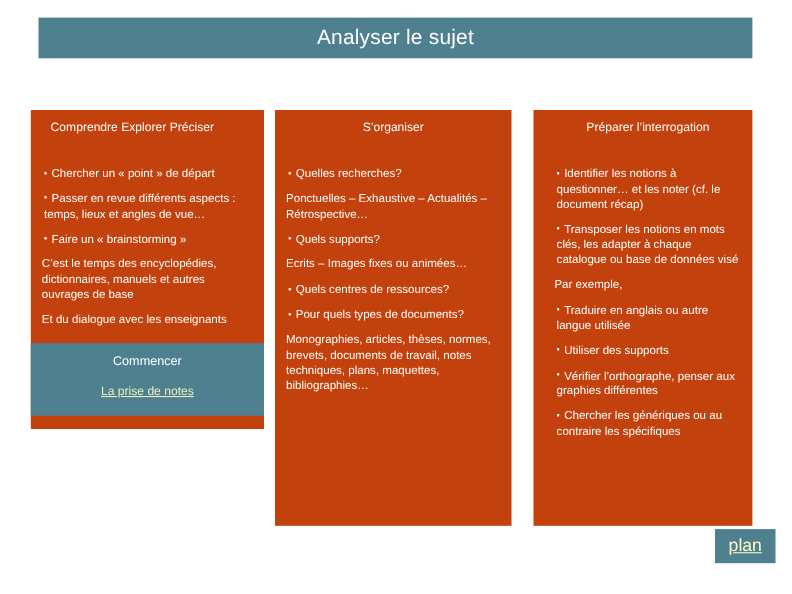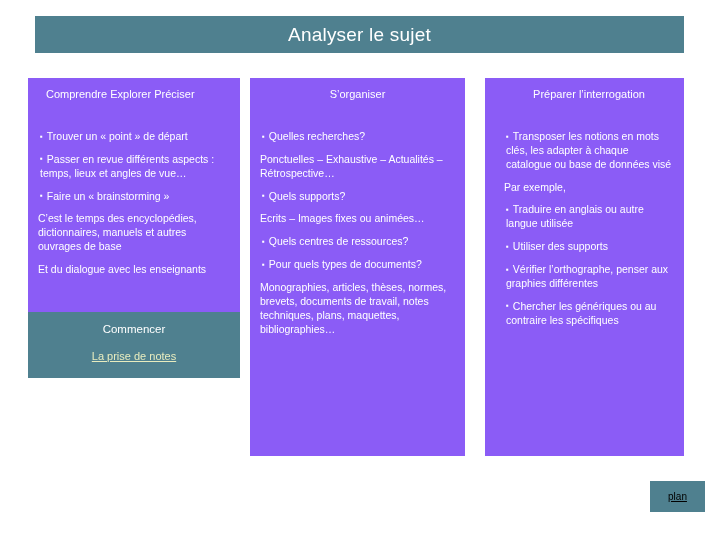--- a/index.html
+++ b/index.html
@@ -46,23 +46,24 @@
   
   .columns {
     position: absolute;
     left: 0;
     top: 78px;
     width: 720px;
   }
 
   .col {
     position: absolute;
-    background: #8b5cf6;
+    background: #c2410c;
     box-sizing: border-box;
     padding: 8px 10px 10px 10px;
+    margin-top: 22px;
   }
   .col-0 { left: 28px;  width: 212px; top: 0;  height: 290px; }
   .col-1 { left: 250px; width: 215px; top: 0;  height: 378px; }
   .col-2 { left: 485px; width: 199px; top: 0;  height: 378px; padding-left: 19px; }
 
   .col-head {
     color: #ffffff;
     font-size: 11px;
     line-height: 1.25;
     text-align: center;
@@ -127,42 +128,42 @@
     left: 650px;
     top: 481px;
     width: 55px;
     height: 31px;
     background: #4f808f;
     display: flex;
     align-items: center;
     justify-content: center;
   }
   .plan-link {
-    color: #000000;
-    font-size: 10px;
+    color: #fef9c3;
+    font-size: 16px;
     text-decoration: underline;
     line-height: 1;
     cursor: pointer;
   }
 </style>
 </head>
 <body>
 
 <div class="slide">
 
   <div class="title-bar">
     <span class="title-text">Analyser le sujet</span>
   </div>
 
   <div class="columns">
 
     <div class="col col-0">
       <div class="col-head">Comprendre Explorer Préciser</div>
       <div class="col-body">
-        <p class="line bullet">Trouver un « point » de départ</p>
+        <p class="line bullet">Chercher un « point » de départ</p>
         <p class="line bullet">Passer en revue différents aspects : temps, lieux et angles de vue…</p>
         <p class="line bullet">Faire un « brainstorming »</p>
         <p class="line">C’est le temps des encyclopédies, dictionnaires, manuels et autres ouvrages de base</p>
         <p class="line">Et du dialogue avec les enseignants</p>
       </div>
     </div>
 
     <div class="col col-1">
       <div class="col-head">S’organiser</div>
       <div class="col-body">
@@ -172,20 +173,21 @@
         <p class="line">Ecrits – Images fixes ou animées…</p>
         <p class="line bullet">Quels centres de ressources?</p>
         <p class="line bullet">Pour quels types de documents?</p>
         <p class="line">Monographies, articles, thèses, normes, brevets, documents de travail, notes techniques, plans, maquettes, bibliographies…</p>
       </div>
     </div>
 
     <div class="col col-2">
       <div class="col-head">Préparer l’interrogation</div>
       <div class="col-body">
+        <p class="line bullet">Identifier les notions à questionner… et les noter (cf. le document récap)</p>
         <p class="line bullet">Transposer les notions en mots clés, les adapter à chaque catalogue ou base de données visé</p>
         <p class="line">Par exemple,</p>
         <p class="line bullet">Traduire en anglais ou autre langue utilisée</p>
         <p class="line bullet">Utiliser des supports</p>
         <p class="line bullet">Vérifier l’orthographe, penser aux graphies différentes</p>
         <p class="line bullet">Chercher les génériques ou au contraire les spécifiques</p>
       </div>
     </div>
 
   </div>

